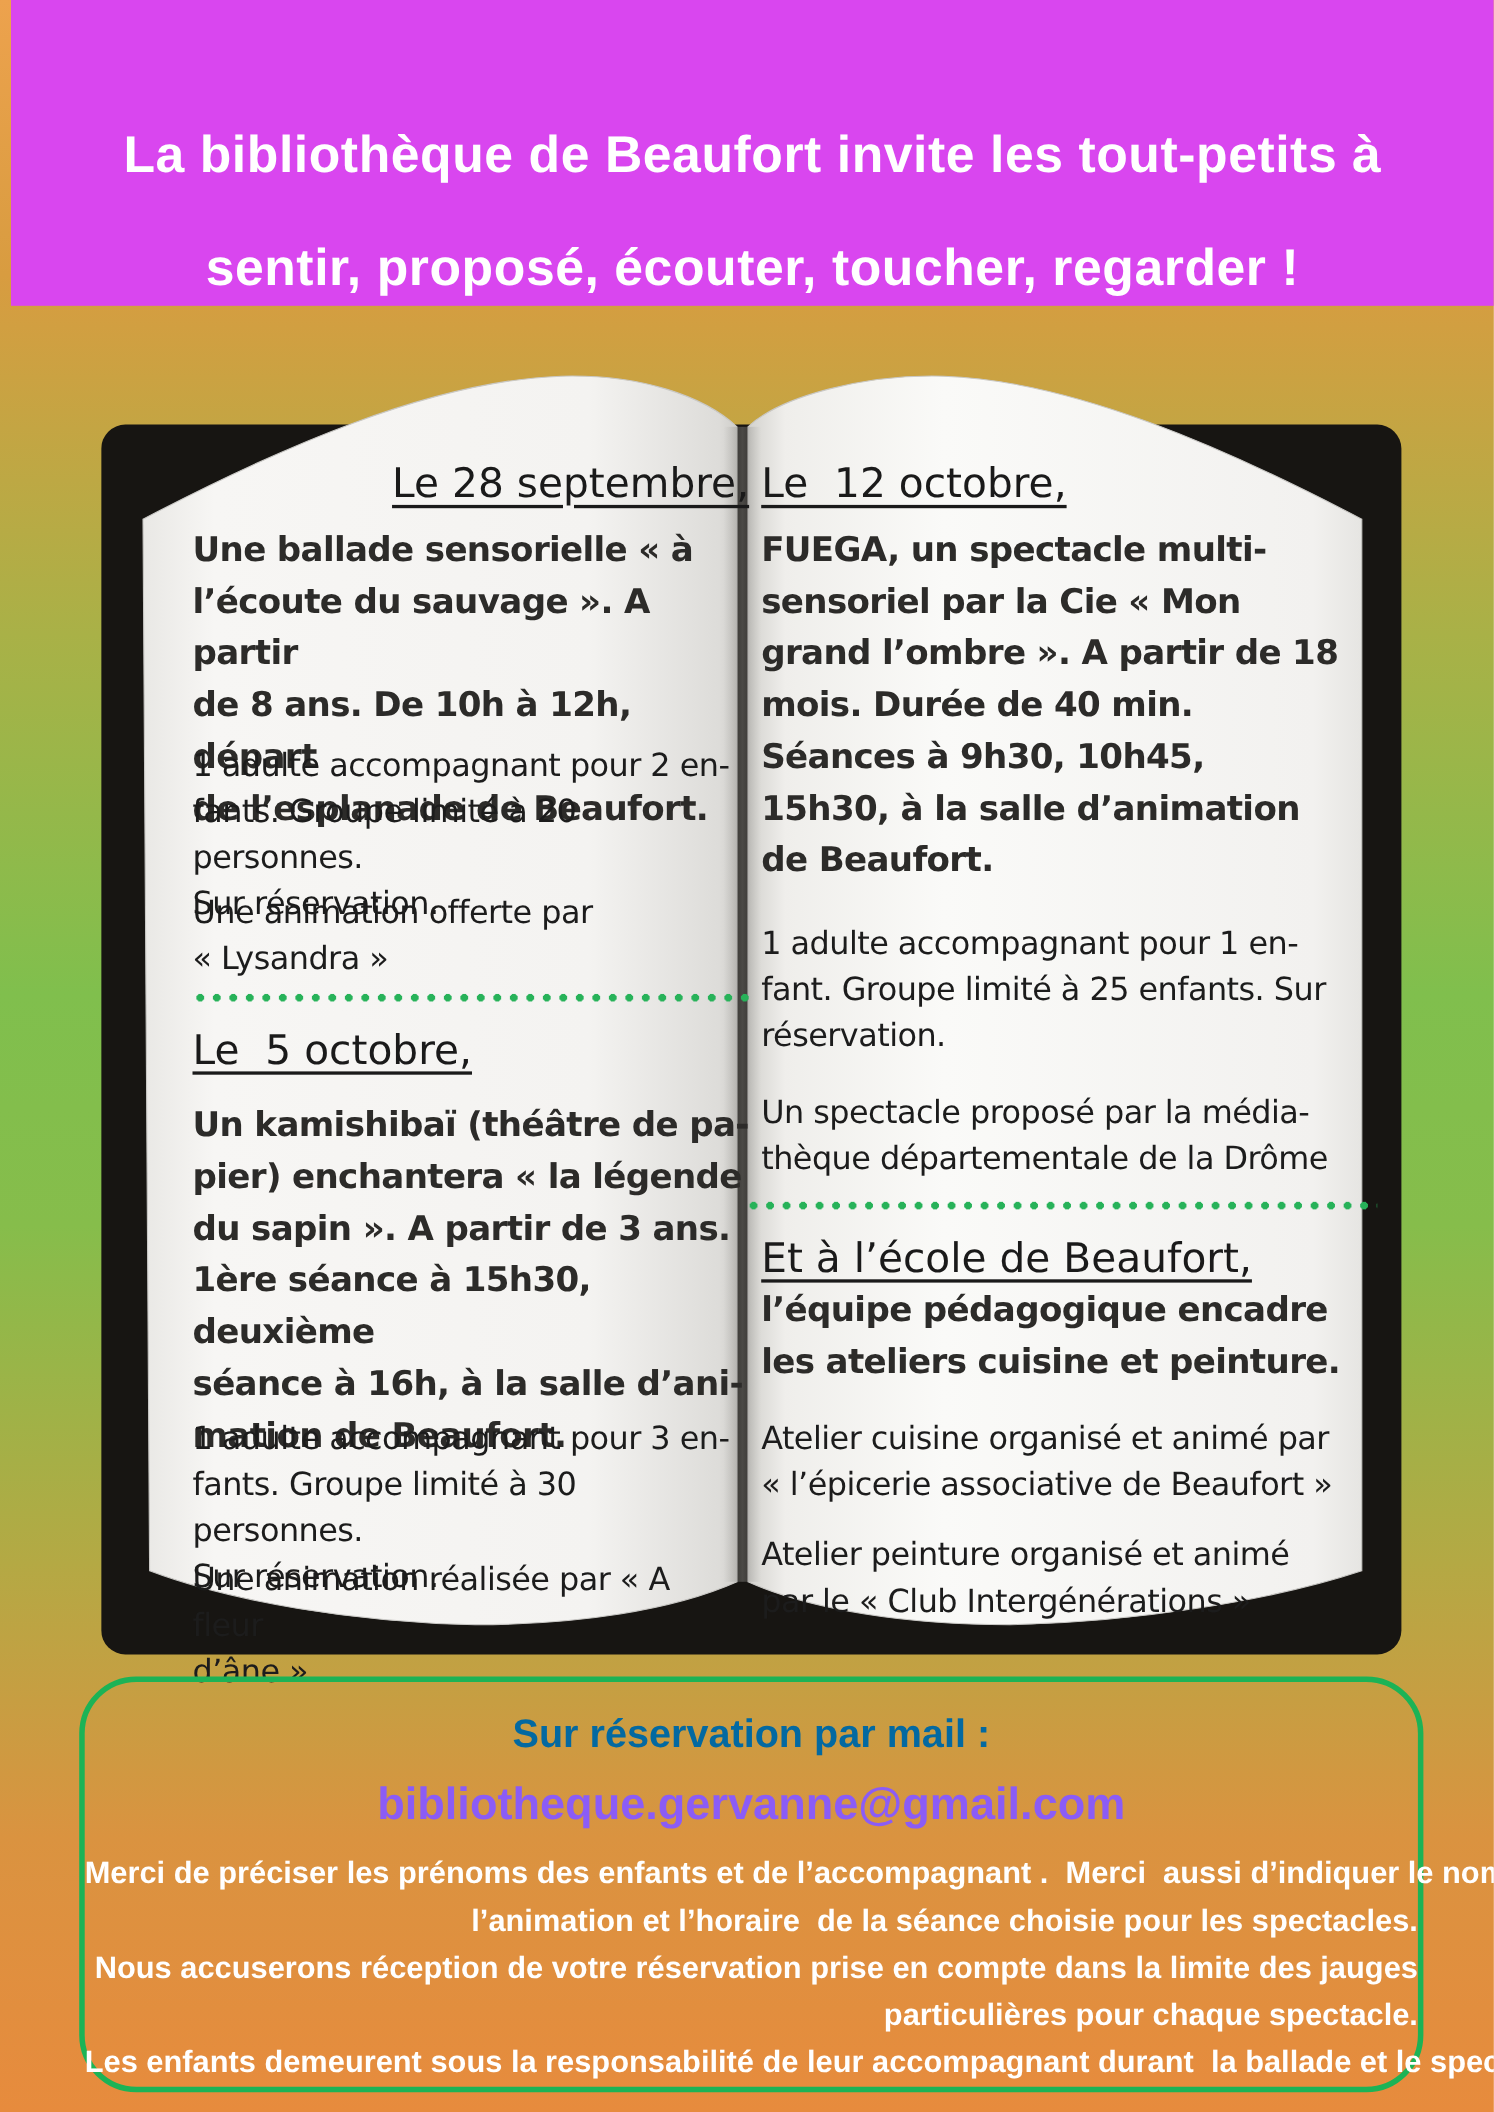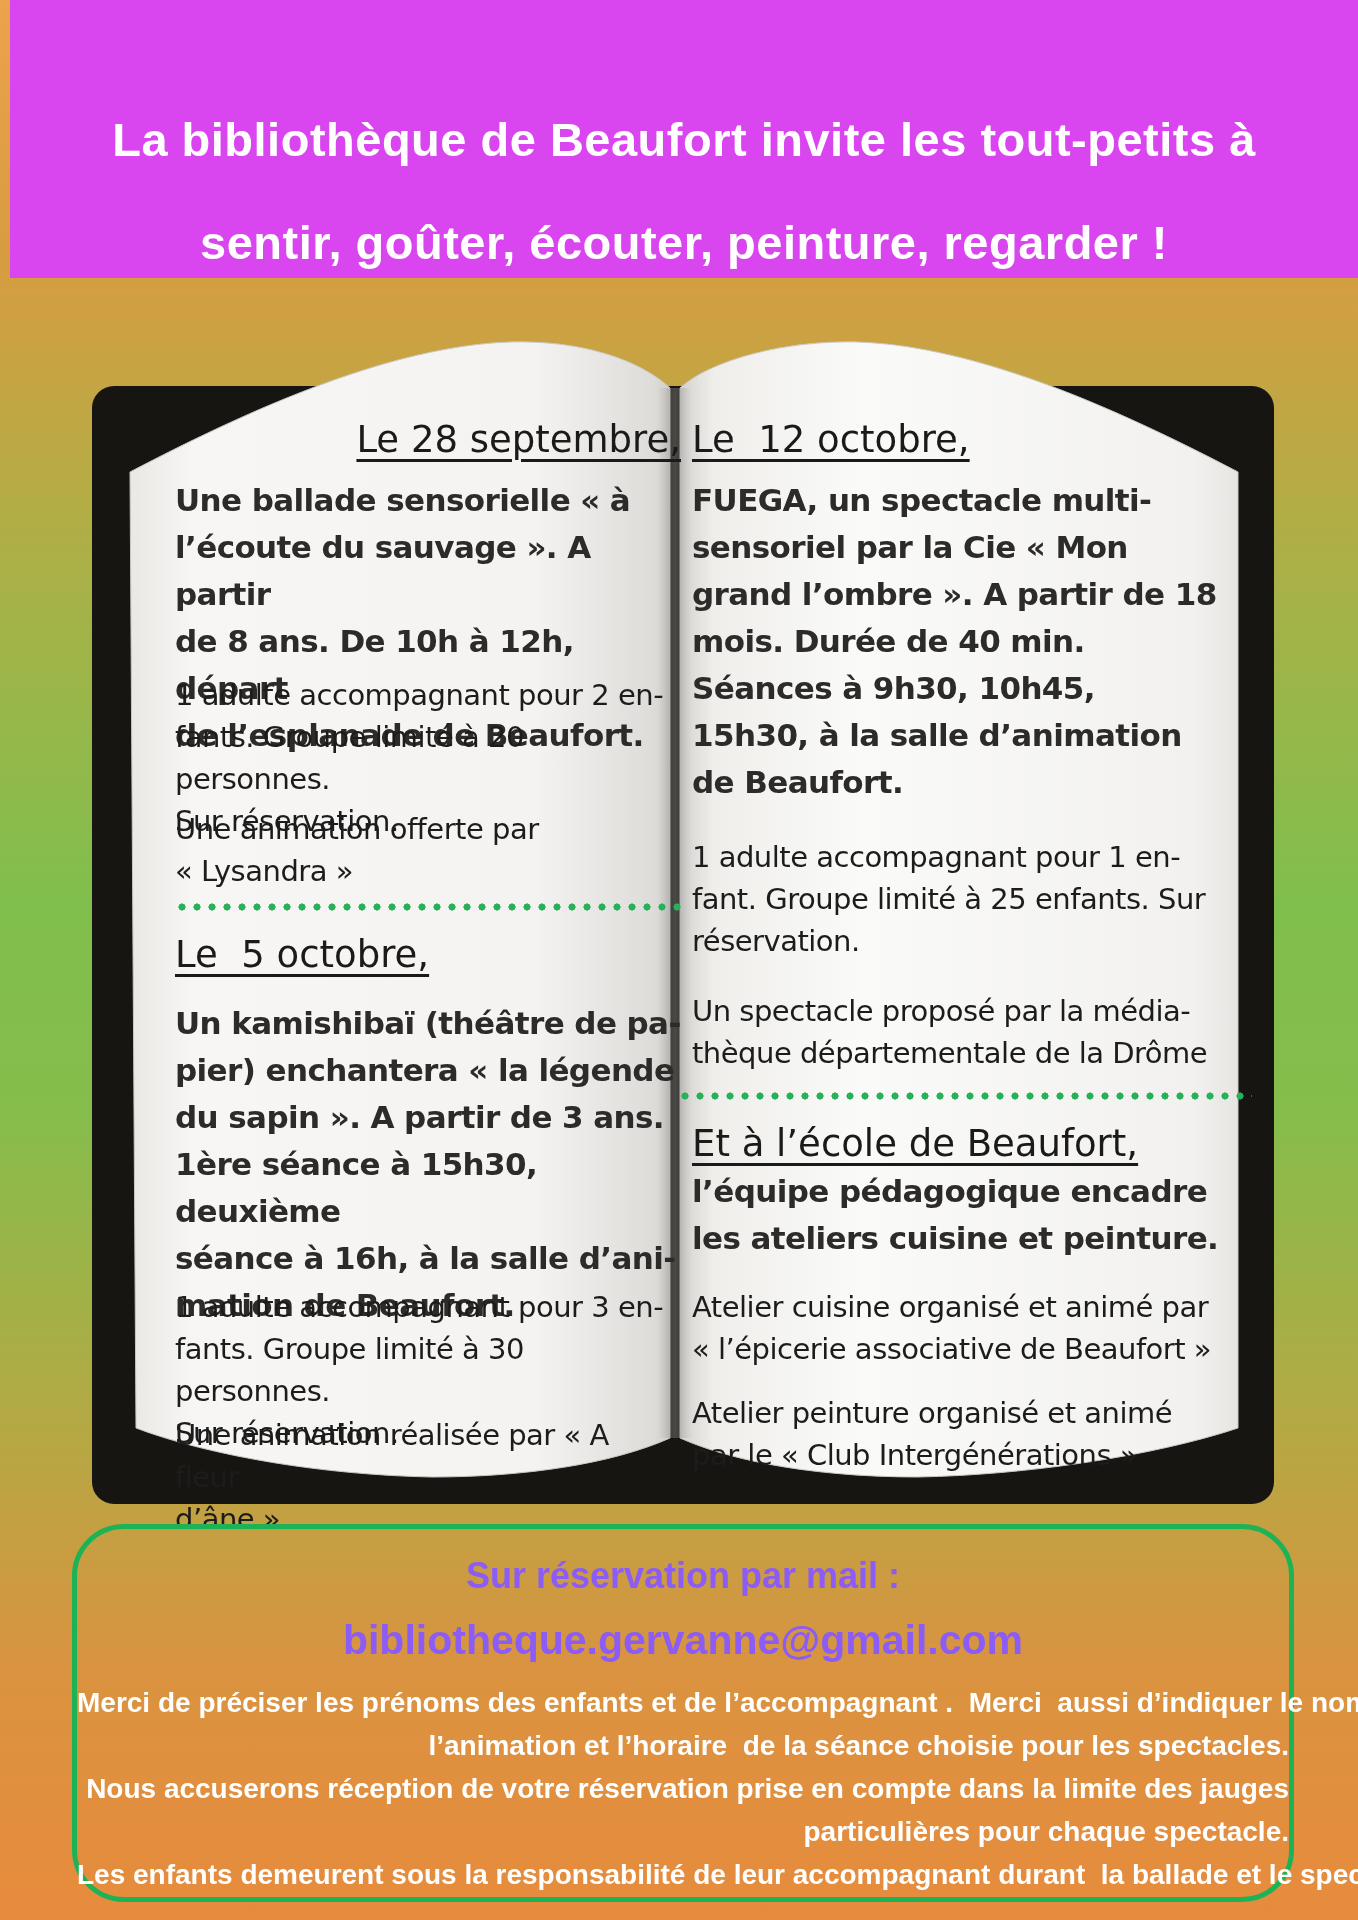--- a/index.html
+++ b/index.html
@@ -22,31 +22,31 @@
   .bold-para{font-weight:bold;font-size:31px;line-height:47px;color:#2c2b29;letter-spacing:-0.6px;}
   .reg-para{font-size:29px;line-height:42px;letter-spacing:-0.5px;}
   .dots{height:12px;background-image:radial-gradient(circle 3.6px at 7px 6px,#27B259 97%,transparent 100%);
     background-size:15px 12px;background-repeat:repeat-x;}
   .lcol{left:148px;width:506px;margin-left:27px;}
   .rcol{left:692px;width:562px;}
   
   .footer-box{left:72px;top:1524px;width:1222px;height:378px;box-sizing:border-box;
     border:5px solid #1CB356;border-radius:52px;}
   .f-center{left:0;width:100%;text-align:center;}
-  .f-heading{font-size:36px;font-weight:bold;color:#8b5cf6;}
+  .f-heading{font-size:36px;font-weight:bold;color:#0369a1;}
   .f-email{font-size:41px;font-weight:bold;color:#8b5cf6;}
   .f-notes{font-size:28px;font-weight:bold;color:#FFFFFF;line-height:43px;
     white-space:pre;text-align:right;}
 </style>
 </head>
 <body>
 
 <div class="abs banner">
   <div class="abs banner-line" style="top:109px">La bibliothèque de Beaufort invite les tout-petits à</div>
-  <div class="abs banner-line" style="top:212px">sentir, goûter, écouter, peinture, regarder !</div>
+  <div class="abs banner-line" style="top:212px">sentir, proposé, écouter, toucher, regarder !</div>
 </div>
 
 <svg class="abs" style="left:92px;top:330px" width="1184" height="1180" viewBox="0 0 1184 1180">
   <defs>
     <linearGradient id="lp" x1="0" y1="0" x2="1" y2="0">
       <stop offset="0" stop-color="#E9E8E5"></stop>
       <stop offset="0.12" stop-color="#F7F6F4"></stop>
       <stop offset="0.75" stop-color="#F4F3F1"></stop>
       <stop offset="0.97" stop-color="#DDDCD9"></stop>
       <stop offset="1" stop-color="#CFCECA"></stop>

